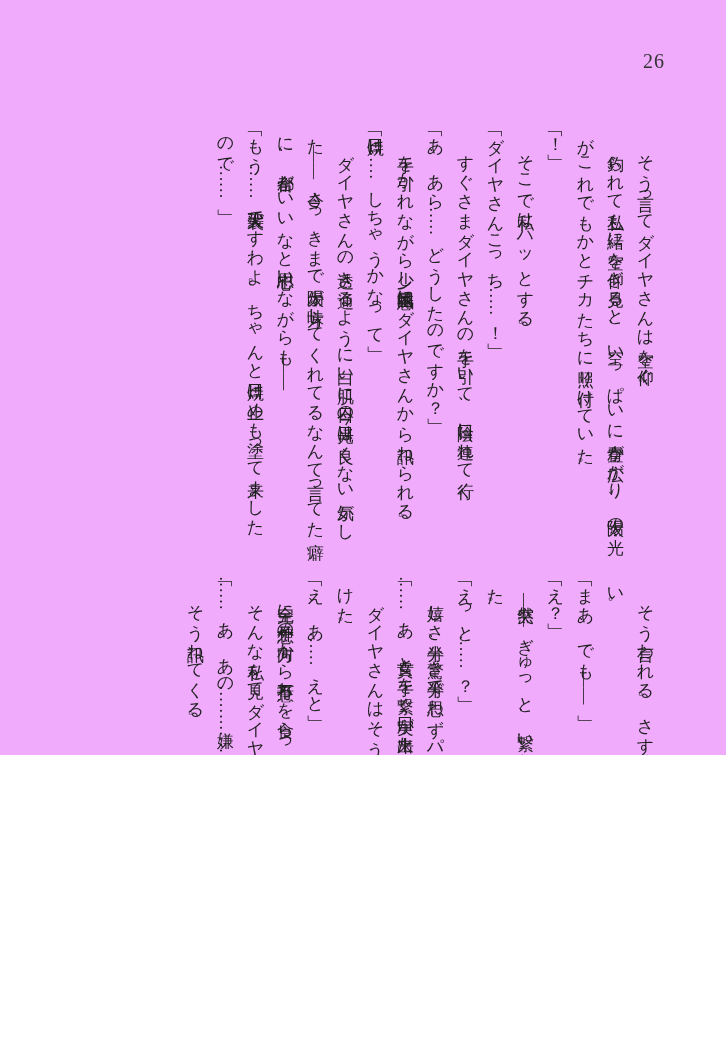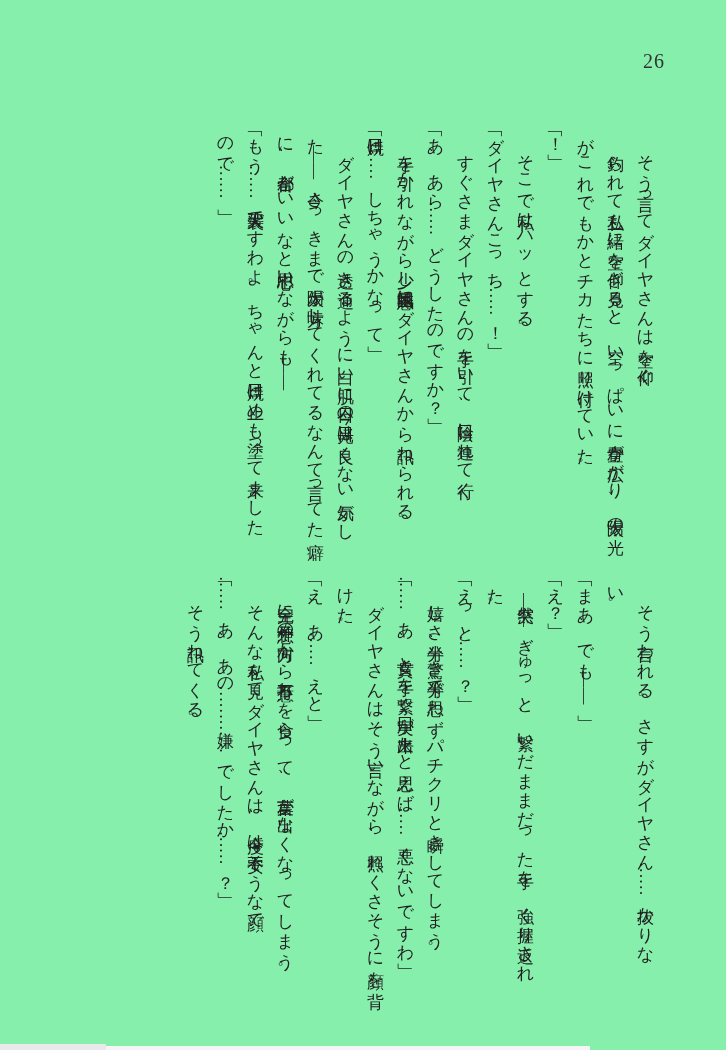--- a/index.html
+++ b/index.html
@@ -7,22 +7,22 @@
     padding: 0;
     width: 726px;
     height: 1050px;
     background: #ffffff;
     font-family: "Liberation Serif", "DejaVu Serif", serif;
   }
   .page {
     position: absolute;
     left: 0; top: 0;
     width: 726px;
-    height: 1050px;
-    background: #86efac;
+    height: 755px;
+    background: #f0abfc;
     overflow: hidden;
   }
   .page-number {
     position: absolute;
     top: 50px;
     left: 643px;
     font-size: 20px;
     letter-spacing: 1px;
     color: #333333;
   }

